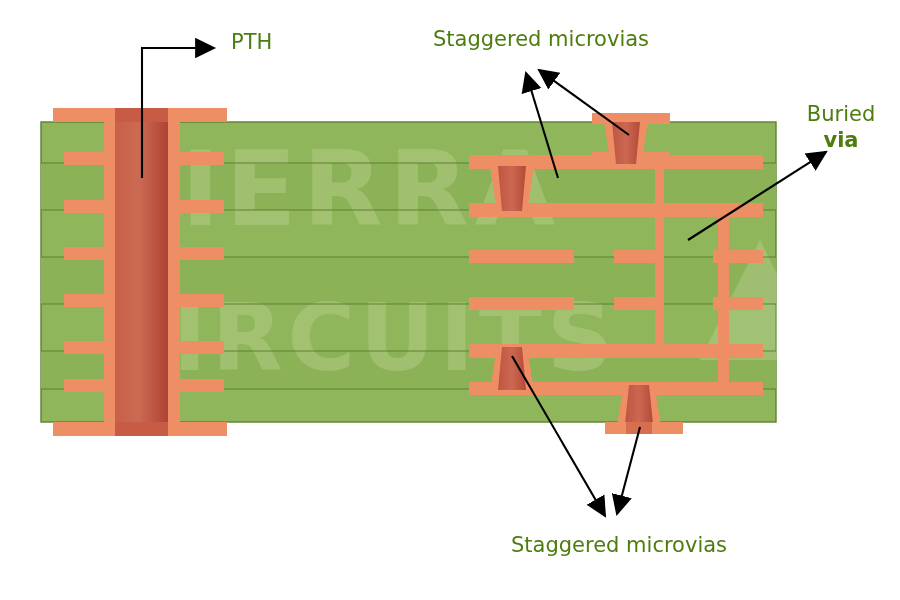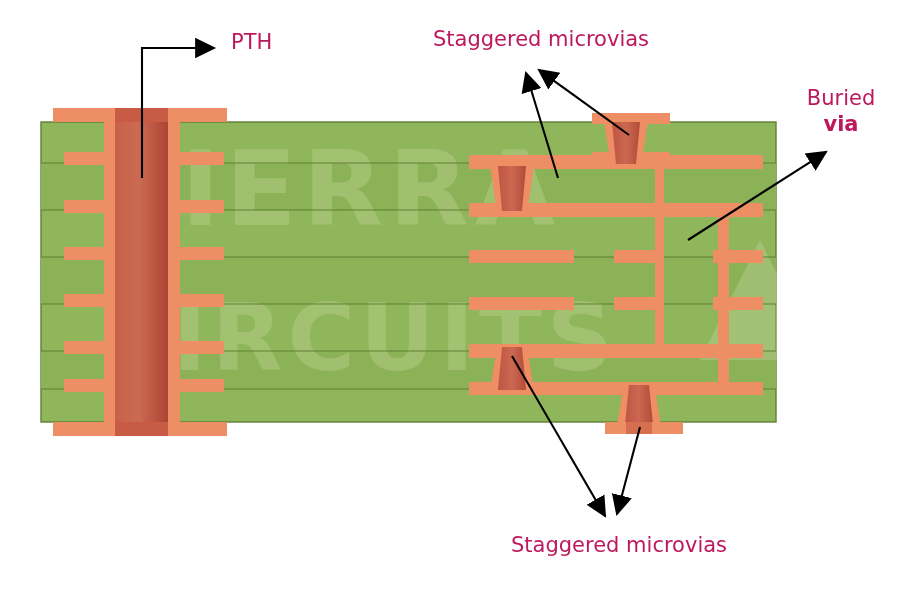--- a/index.html
+++ b/index.html
@@ -1,22 +1,22 @@
 <!DOCTYPE html>
 <html><head>
 <meta charset="utf-8">
 <style>
   html,body{margin:0;padding:0;background:#ffffff;}
   body{width:900px;height:600px;overflow:hidden;
        font-family:"DejaVu Sans","Liberation Sans",sans-serif;}
   #stage{position:relative;width:900px;height:600px;background:#fff;}
   svg#pcb{position:absolute;left:0;top:0;width:900px;height:600px;display:block;}
-  .lbl{position:absolute;color:#be185d;font-size:21px;line-height:26px;
+  .lbl{position:absolute;color:#4d7c0f;font-size:21px;line-height:26px;
        font-family:"DejaVu Sans","Liberation Sans",sans-serif;white-space:pre;}
-  .lbl.ctr{text-align:center;}
+  .lbl.ctr{text-align:center;margin-top:16px;}
 </style>
 </head>
 <body>
 
 <div id="stage">
 
   <svg id="pcb" viewBox="0 0 900 600">
     <defs>
       <linearGradient id="barrelGrad" x1="0" y1="0" x2="1" y2="0">
         <stop offset="0%" stop-color="#c8604a"></stop>

